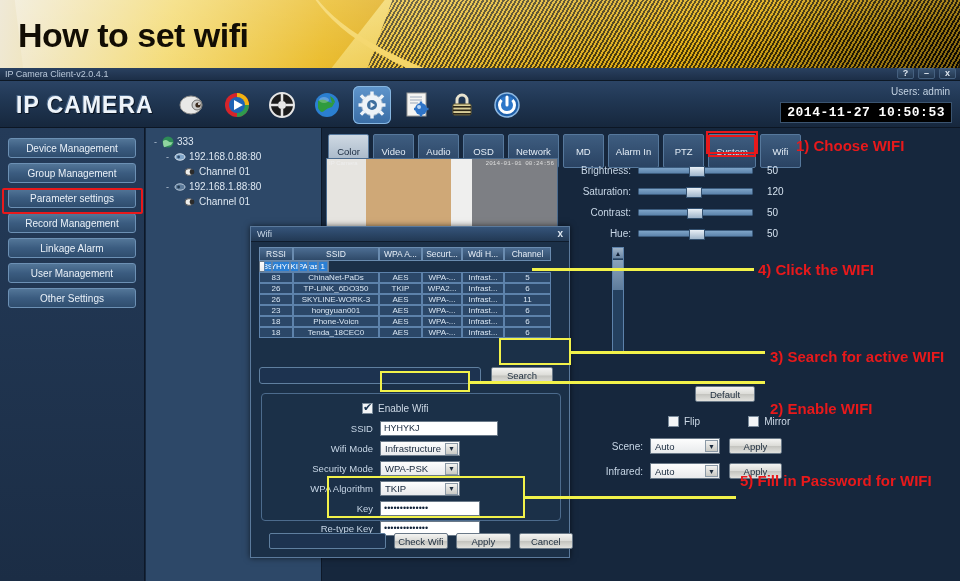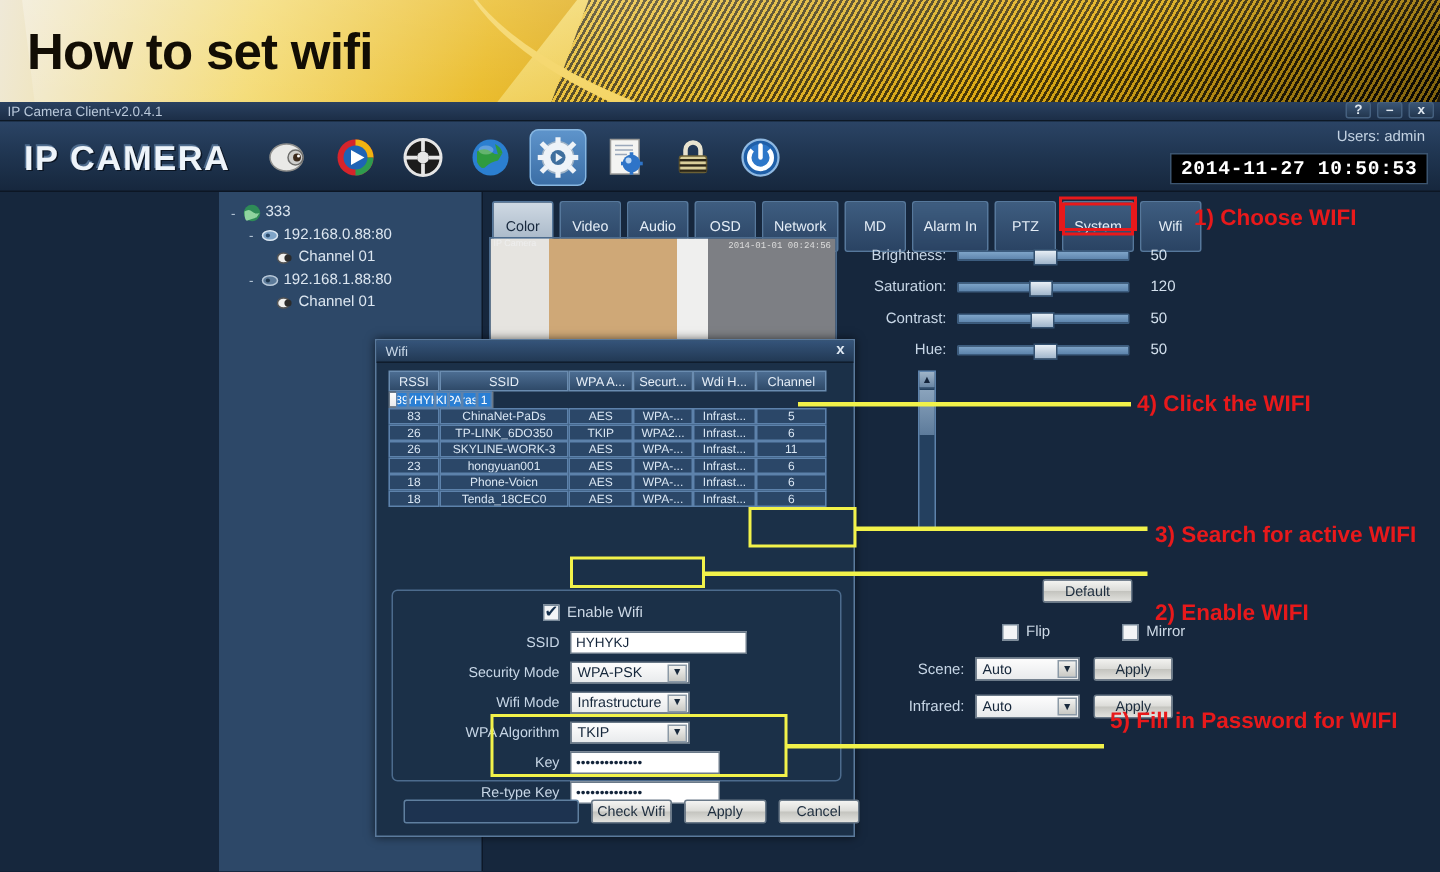--- a/index.html
+++ b/index.html
@@ -420,20 +420,32 @@
           </svg>
       </div>
     </div>
 
     <div class="users-label">Users: admin</div>
     <div class="clock">2014-11-27  10:50:53</div>
   </div>
 
   <div class="body-area">
 
+    <div class="sidebar">
+      <div class="side-btn-wrap">
+        <div class="side-btn">Device Management</div>
+        <div class="side-btn">Group Management</div>
+        <div class="side-btn">Parameter settings</div>
+        <div class="side-btn">Record Management</div>
+        <div class="side-btn">Linkage Alarm</div>
+        <div class="side-btn">User Management</div>
+        <div class="side-btn">Other Settings</div>
+        <div class="side-highlight"></div>
+      </div>
+    </div>
 
     <div class="tree">
       <div class="tree-row" style="padding-left:2px">
         <span class="tree-dash">-</span>
         <span class="tree-ico">
           <svg width="12" height="12" viewBox="0 0 12 12">
               <circle cx="6" cy="6" r="5.5" fill="#2e8b57"></circle>
               <path d="M1 5 q3 -2 5 0 t5 1 l-2 3 q-4 1 -6 2 t-2 -6Z" fill="#8fd49f"></path>
             </svg>
         </span>
@@ -638,41 +650,45 @@
       <div class="c4">Infrast...</div>
       <div class="c5">6</div>
     </div>
 
     <div class="scrollbar">
       <div class="sb-up">▲</div>
       <div class="sb-thumb"></div>
     </div>
   </div>
 
+  <div class="wifi-searchrow">
+    <div class="wifi-textbox" title=""></div>
+    <div class="btn3d search-btn">Search</div>
+  </div>
 
   <div class="wifi-form">
     <div class="fm-row" style="padding-left:100px;margin-top:4px">
       <span class="cbox checked"></span>
       <span class="cklabel">Enable Wifi</span>
     </div>
     <div class="fm-row">
       <div class="fm-label">SSID</div>
       <div class="fm-input">HYHYKJ</div>
     </div>
     <div class="fm-row">
+      <div class="fm-label">Wifi Mode</div>
+      <div class="sel fm-sel">
+        <span>Infrastructure</span>
+        <span class="arrow">▼</span>
+      </div>
+    </div>
+    <div class="fm-row">
       <div class="fm-label">Security Mode</div>
       <div class="sel fm-sel">
         <span>WPA-PSK</span>
-        <span class="arrow">▼</span>
-      </div>
-    </div>
-    <div class="fm-row">
-      <div class="fm-label">Wifi Mode</div>
-      <div class="sel fm-sel">
-        <span>Infrastructure</span>
         <span class="arrow">▼</span>
       </div>
     </div>
     <div class="fm-row">
       <div class="fm-label">WPA Algorithm</div>
       <div class="sel fm-sel">
         <span>TKIP</span>
         <span class="arrow">▼</span>
       </div>
     </div>

